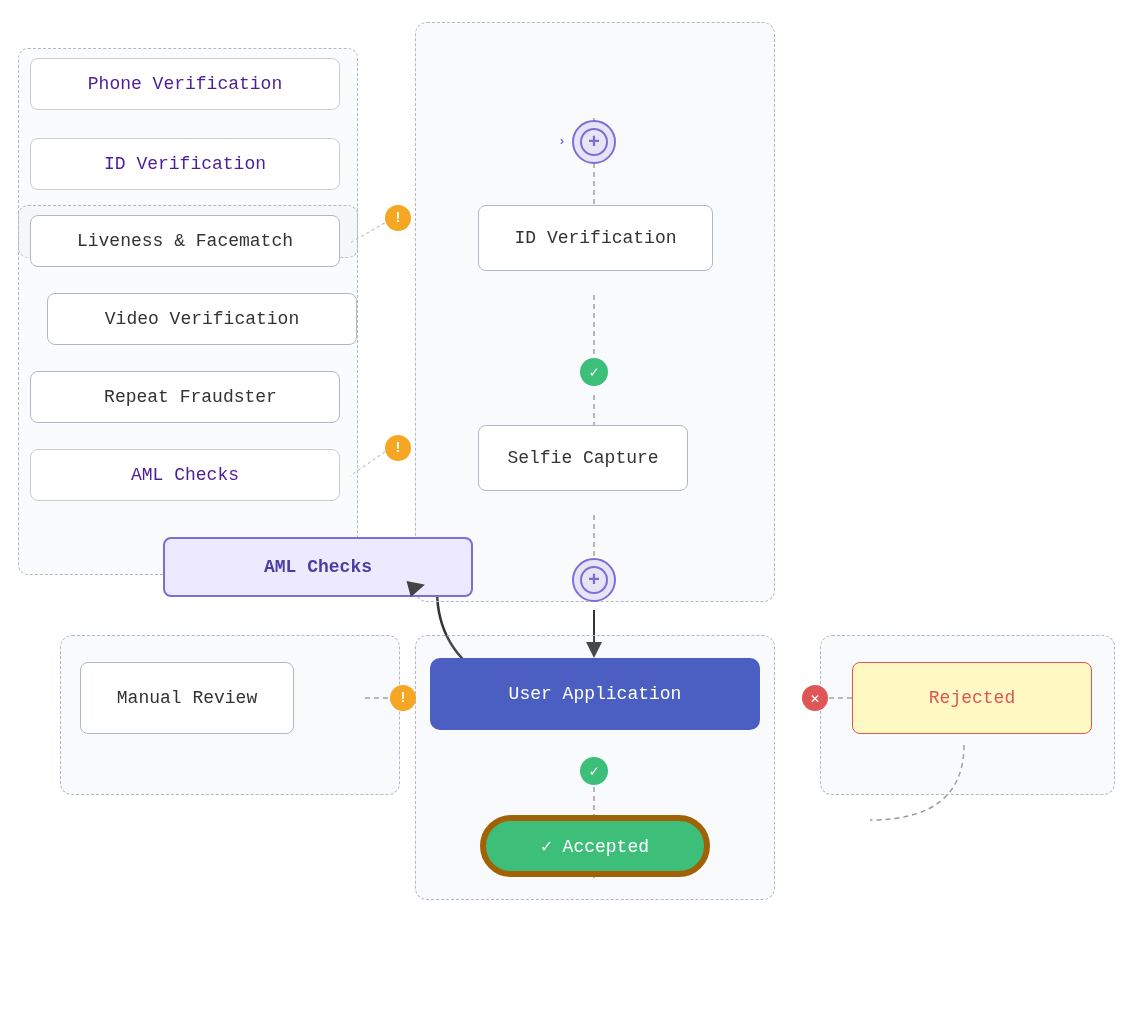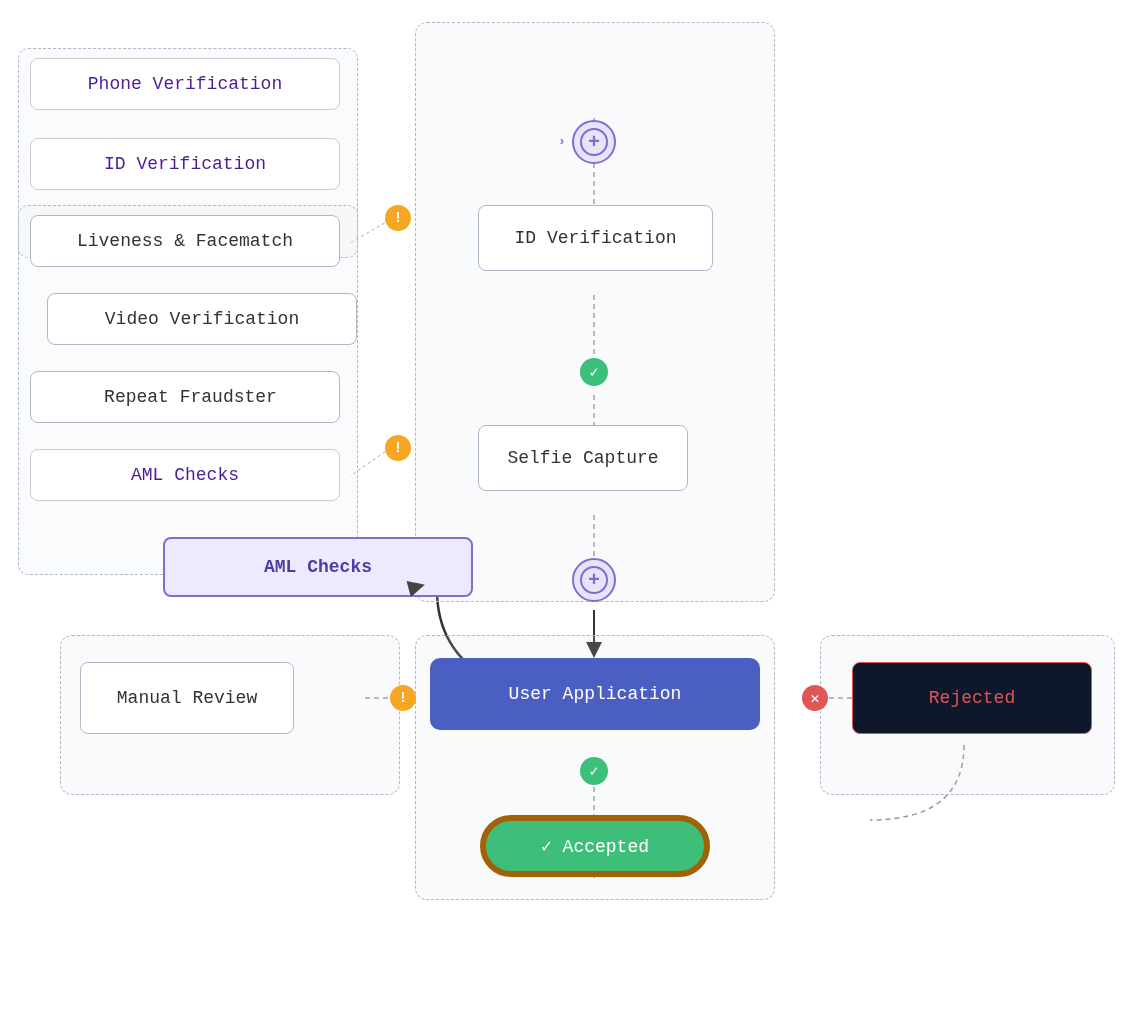--- a/index.html
+++ b/index.html
@@ -44,21 +44,21 @@
       color: #ffffff;
     }
 
     .node-green {
       background: #3dbf7a;
       border: 6px solid #a16207;
       color: #ffffff;
     }
 
     .node-rejected {
-      background: #0f172a;
+      background: #fef9c3;
       border: 1.5px solid #e05555;
       color: #e05555;
     }
 
     .node-faded {
       background: #ffffff;
       border: 1.5px solid #ccc;
       color: #4c1d95;
     }
 

